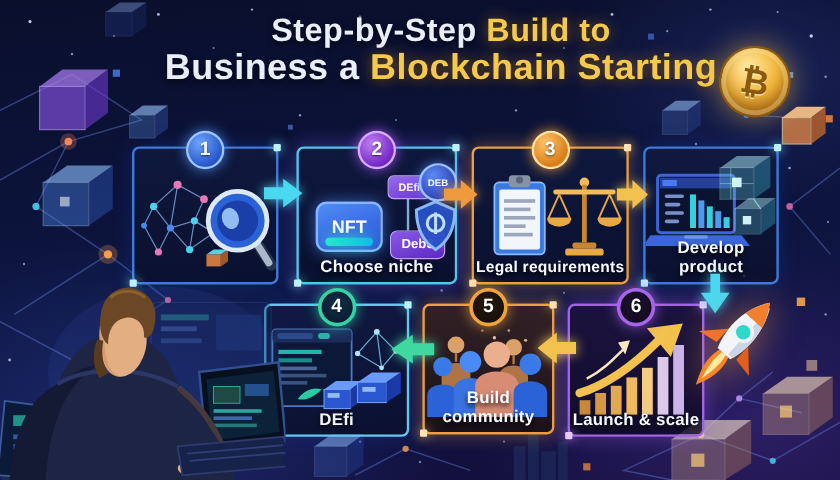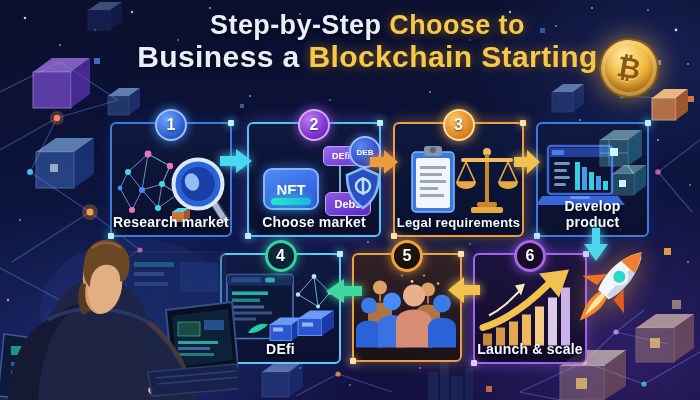--- a/index.html
+++ b/index.html
@@ -200,21 +200,21 @@
     </g>
     <g fill="#1b2656" opacity=".9">
       <rect x="428" y="372" width="10" height="28"></rect>
         <rect x="440" y="362" width="9" height="38"></rect>
       <rect x="451" y="376" width="12" height="24"></rect>
         <rect x="465" y="368" width="8" height="32"></rect>
     </g>
   </svg>
 
   <div class="title">
-    <div class="t1"><span class="tw">Step-by-Step</span> <span class="tg">Choose to</span></div>
+    <div class="t1"><span class="tw">Step-by-Step</span> <span class="tg">Build to</span></div>
     <div class="t2"><span class="tw">Business a</span> <span class="tg">Blockchain Starting</span></div>
   </div>
 
   <div class="coin">
       <span>₿</span>
     </div>
 
   <div class="box b1">
     <div class="badge bg-blue">
         <span>1</span>
@@ -245,42 +245,41 @@
       <g>
         <line x1="103" y1="80" x2="114" y2="97" stroke="#26324e" stroke-width="9" stroke-linecap="round"></line>
         <line x1="102" y1="79" x2="112" y2="95" stroke="#aab8cc" stroke-width="6" stroke-linecap="round"></line>
         <circle cx="86" cy="60" r="26" fill="#12244e"></circle>
         <circle cx="86" cy="60" r="23" fill="#2a62d8"></circle>
         <circle cx="86" cy="60" r="17" fill="#1a3fa8"></circle>
         <ellipse cx="80" cy="58" rx="7" ry="9" fill="#a8d2ff" opacity=".85" transform="rotate(-18 80 58)"></ellipse>
         <circle cx="86" cy="60" r="24.5" fill="none" stroke="#dde8f6" stroke-width="4"></circle>
       </g>
     </svg>
-    <div class="label">Research market</div>
   </div>
 
   <div class="box b2">
     <div class="badge bg-purple">
         <span>2</span>
       </div>
     <div class="conn"></div>
     <div class="tag nfttag">NFT</div>
     <div class="nftstem"></div>
     <div class="nftbase"></div>
     <div class="tag defitag">DEfi</div>
     <div class="tag deb3tag">Deb3</div>
     <div class="tag debcoin">DEB</div>
     <div class="shieldwrap">
       <svg width="36" height="44" viewBox="0 0 36 44">
         <path d="M18 2 L34 9 C34 24 29 35 18 42 C7 35 2 24 2 9 Z" fill="#2a52c8" stroke="#8ec2ff" stroke-width="2.5" opacity=".95"></path>
         <circle cx="18" cy="20" r="7" fill="none" stroke="#bfe0ff" stroke-width="2.5"></circle>
         <line x1="18" y1="11" x2="18" y2="29" stroke="#bfe0ff" stroke-width="2.5"></line>
       </svg>
     </div>
-    <div class="label">Choose market</div>
+    <div class="label">Choose niche</div>
   </div>
 
   <div class="box b3 warm">
     <div class="badge bg-orange">
         <span>3</span>
       </div>
     <svg class="art" viewBox="0 0 127 111">
       <g>
         <rect x="17" y="28" width="42" height="60" rx="4" fill="#3a7ae0" stroke="#8ab8ff" stroke-width="1.5"></rect>
         <rect x="21" y="34" width="34" height="50" rx="2" fill="#f2f5fa"></rect>
@@ -412,20 +411,21 @@
         <circle cx="15" cy="38" r="8" fill="#3a7ae8"></circle>
         <path d="M2 80 L2 62 C2 50 28 50 28 62 L28 80 Z" fill="#2a62d8"></path>
         <circle cx="38" cy="34" r="9" fill="#4a8af5"></circle>
         <path d="M24 80 L24 58 C24 44 52 44 52 58 L52 80 Z" fill="#3a72e0"></path>
         <circle cx="60" cy="28" r="11" fill="#eab08e"></circle>
         <path d="M42 80 L42 54 C42 38 78 38 78 54 L78 80 Z" fill="#d88c74"></path>
         <circle cx="88" cy="36" r="9" fill="#3a7ae8"></circle>
         <path d="M74 80 L74 60 C74 47 102 47 102 60 L102 80 Z" fill="#2a62d8"></path>
       </g>
     </svg>
+    <div class="label">Build community</div>
   </div>
 
   <div class="box b7 purp">
     <div class="badge rg-purple">
         <span>6</span>
       </div>
     <svg class="art" viewBox="0 0 110 82">
       <g>
         <rect x="8" y="66" width="9" height="12" fill="#c8883a"></rect>
         <rect x="21" y="60" width="9" height="18" fill="#d79845"></rect>

